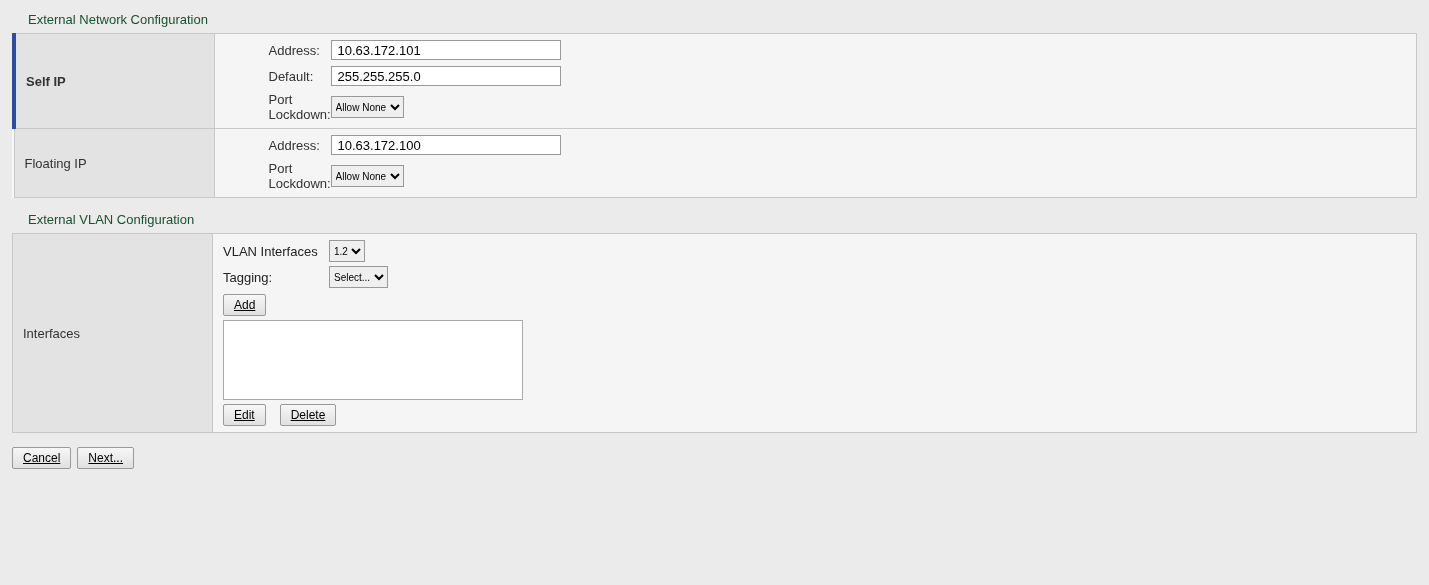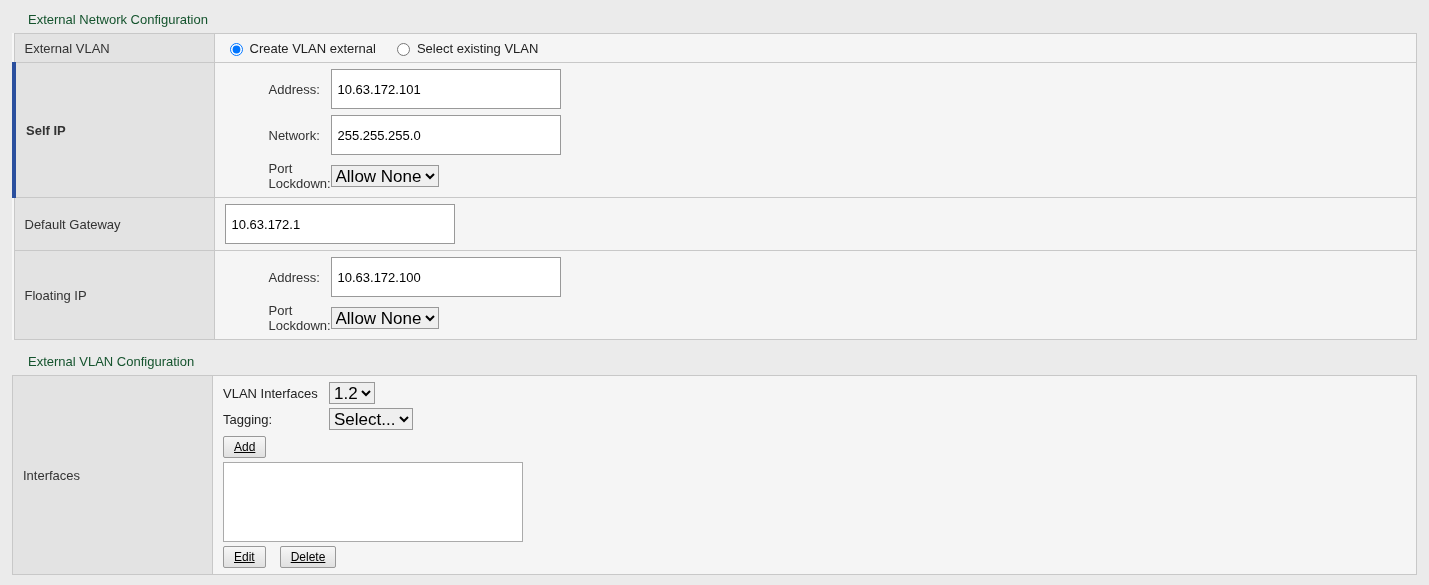--- a/index.html
+++ b/index.html
@@ -50,26 +50,26 @@
   }
   .inner-grid .lbl {
     color: #333;
     margin-left: 44px;
   }
   input[type="text"] {
     font-size: 13px;
     padding: 2px 6px;
     border: 1px solid #999;
     background: #fff;
-    height: 40px;
+    height: 20px;
   }
   .w-ip   { width: 230px; }
   .w-sm   { width: 130px; }
   select {
-    font-size: 17px;
+    font-size: 10px;
     border: 1px solid #999;
     background: #efefef;
     height: 22px;
   }
   .radio-row { display: flex; align-items: center; gap: 6px; }
   .radio-row label { margin-right: 10px; display: inline-flex; align-items: center; gap: 4px; }
   .iface-box {
     width: 300px;
     height: 80px;
     border: 1px solid #aaa;
@@ -90,56 +90,35 @@
   .btn-row { display: flex; gap: 14px; margin-top: 4px; }
   .footer-btns { display: flex; gap: 6px; margin-top: 4px; }
   .iface-controls { display: grid; grid-template-columns: 100px auto; row-gap: 4px; column-gap: 6px; align-items: center; margin-bottom: 6px; }
 </style>
 </head>
 <body>
 
 <div class="section-title">External Network Configuration</div>
 <table class="form-table">
   <tbody>
-    <tr>
-      <td class="label-cell">External VLAN</td>
-      <td class="value-cell">
-        <div class="radio-row">
-          <label>
-            <input type="radio" name="extvlan" checked="" style="">
-            <span>Create VLAN external</span>
-          </label>
-          <label>
-            <input type="radio" name="extvlan" style="">
-            <span>Select existing VLAN</span>
-          </label>
-        </div>
-      </td>
-    </tr>
     <tr class="accent-row">
       <td class="label-cell">Self IP</td>
       <td class="value-cell">
         <div class="inner-grid">
           <div class="lbl">Address:</div>
           <div><input type="text" class="w-ip" value="10.63.172.101" style=""></div>
-          <div class="lbl">Network:</div>
+          <div class="lbl">Default:</div>
           <div><input type="text" class="w-ip" value="255.255.255.0" style=""></div>
           <div class="lbl">Port Lockdown:</div>
           <div>
             <select>
               <option>Allow None</option>
             </select>
           </div>
         </div>
-      </td>
-    </tr>
-    <tr>
-      <td class="label-cell">Default Gateway</td>
-      <td class="value-cell">
-        <input type="text" class="w-ip" value="10.63.172.1" style="">
       </td>
     </tr>
     <tr>
       <td class="label-cell">Floating IP</td>
       <td class="value-cell">
         <div class="inner-grid">
           <div class="lbl">Address:</div>
           <div><input type="text" class="w-ip" value="10.63.172.100" style=""></div>
           <div class="lbl">Port Lockdown:</div>
           <div>

